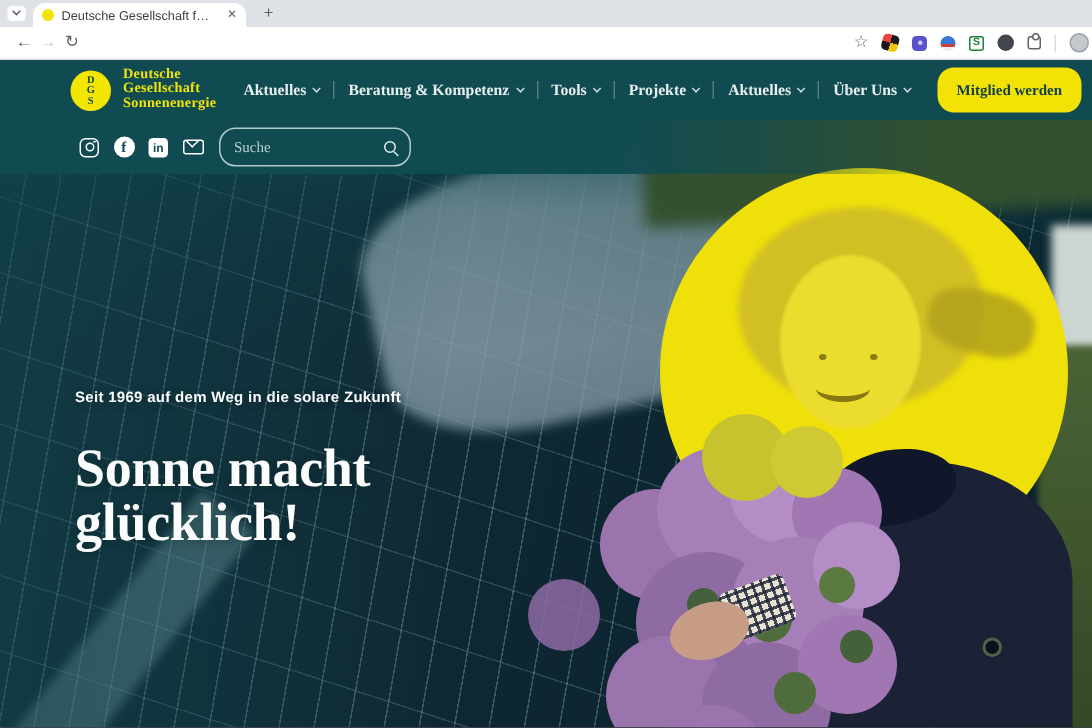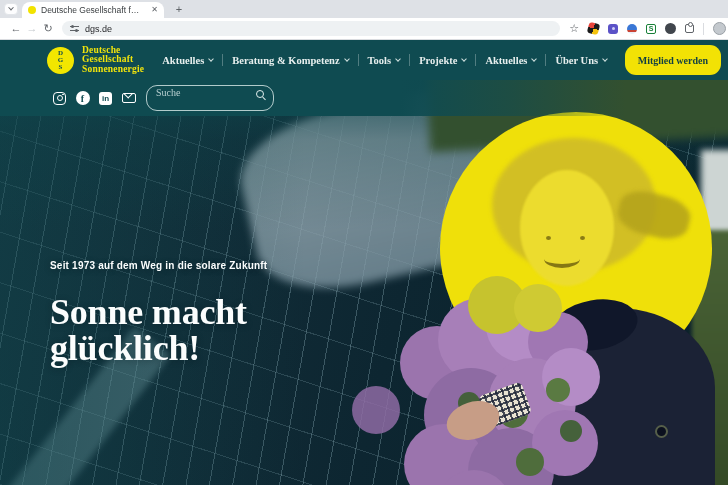--- a/index.html
+++ b/index.html
@@ -91,21 +91,21 @@
     background:linear-gradient(90deg, #0f4b51 0%, #0f4b51 55%, rgba(15,75,81,.6) 70%, rgba(15,75,81,0) 86%); }
   .soc { display:flex; align-items:center; gap:8px; }
   .soc-btn { width:15px; height:15px; display:flex; align-items:center; justify-content:center; flex:none; }
   .ic-ig { width:13px; height:13px; border:1.3px solid #fff; border-radius:4px; position:relative; }
   .ic-ig::before { content:""; position:absolute; left:2.6px; top:2.6px; width:4.4px; height:4.4px; border:1.3px solid #fff; border-radius:50%; }
   .ic-ig::after { content:""; position:absolute; right:1.2px; top:1.2px; width:1.6px; height:1.6px; border-radius:50%; background:#fff; }
   .ic-fb { width:14px; height:14px; border-radius:50%; background:#fff; color:#0f4b51; font-family:"Liberation Serif", serif; font-weight:bold; font-size:10px; display:flex; align-items:flex-end; justify-content:center; line-height:12px; }
   .ic-li { width:13px; height:13px; border-radius:3px; background:#fff; color:#0f4b51; font-weight:bold; font-size:8px; display:flex; align-items:center; justify-content:center;text-align:right; }
   .ic-mail { width:14px; height:10px; border:1.3px solid #fff; border-radius:2px; position:relative; overflow:hidden; }
   .ic-mail::before { content:""; position:absolute; left:1.8px; top:-4.6px; width:7.4px; height:7.4px; border-right:1.3px solid #fff; border-bottom:1.3px solid #fff; transform:rotate(45deg); }
-  .searchpill { display:flex; align-items:flex-end; margin-left:10px; width:128px; height:21px; border:1.3px solid rgba(234,245,244,.75); border-radius:11px; padding:12px 9px; background:transparent; }
+  .searchpill { display:flex; align-items:center; margin-left:10px; width:128px; height:21px; border:1.3px solid rgba(234,245,244,.75); border-radius:11px; padding:12px 9px; background:transparent; }
   .searchpill input { flex:1; min-width:0; background:transparent; border:none; outline:none; color:#eef5f4; font-family:"Liberation Serif", serif; font-size:10px; }
   .searchpill input::placeholder { color:rgba(223,238,237,.8); }
   .mag { position:relative; width:8px; height:8px; border:1.3px solid rgba(235,245,244,.95); border-radius:50%; flex:none; }
   .mag::after { content:""; position:absolute; right:-3px; bottom:-2.4px; width:4px; height:1.3px; background:rgba(235,245,244,.95); transform:rotate(45deg); }
   .quicklinks { margin-left:auto; display:flex; align-items:center; gap:13px; font-family:"Liberation Serif", serif; font-weight:bold; font-size:10px; color:#eef5f4; }
   .quicklinks .caps { letter-spacing:.4px; }
 
   
   .herotext { position:absolute; left:50px; top:180px; z-index:21; color:#fbfdfd; text-shadow:0 1px 6px rgba(0,20,25,.35); }
   .kicker { font-size:10px; font-weight:bold; letter-spacing:.2px; }
@@ -126,27 +126,20 @@
       <span class="tab-title">Deutsche Gesellschaft für Sonn</span>
       <span class="tab-close">✕</span>
     </div>
     <div class="newtab">+</div>
   </div>
 
   <div class="toolbar">
     <span class="navbtn">←</span>
     <span class="navbtn disabled">→</span>
     <span class="navbtn">↻</span>
-    <div class="omnibox">
-      <span class="tune">
-          <i></i>
-          <i></i>
-        </span>
-      <span class="url">dgs.de</span>
-    </div>
     <div class="tb-right">
       <span class="star">☆</span>
       <span class="ext ext-pin"></span>
       <span class="ext ext-purple"></span>
       <span class="ext ext-cap"></span>
       <span class="ext ext-s">S</span>
       <span class="ext ext-circle"></span>
       <span class="ext ext-puzzle"></span>
       <span class="tb-div"></span>
       <span class="avatar"></span>
@@ -259,21 +252,21 @@
             <span class="ic-mail"></span>
           </span>
       </div>
       <div class="searchpill">
         <input type="text" placeholder="Suche" style="">
         <span class="mag"></span>
       </div>
     </div>
 
     <div class="herotext">
-      <div class="kicker">Seit 1973 auf dem Weg in die solare Zukunft</div>
+      <div class="kicker">Seit 1969 auf dem Weg in die solare Zukunft</div>
       <div class="h1">
         <div>Sonne macht</div>
         <div>glücklich!</div>
       </div>
     </div>
   </div>
 
 </div>
 
 </body></html>

